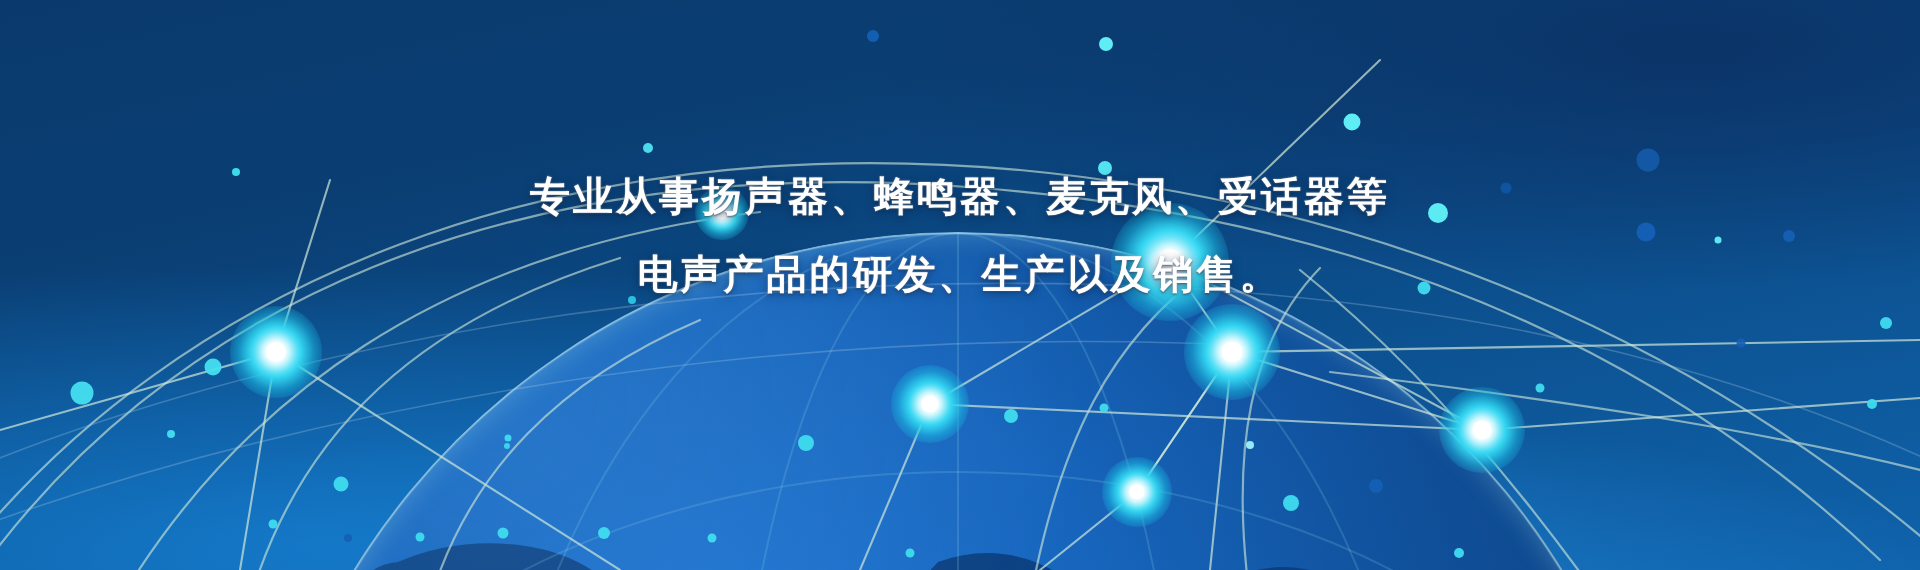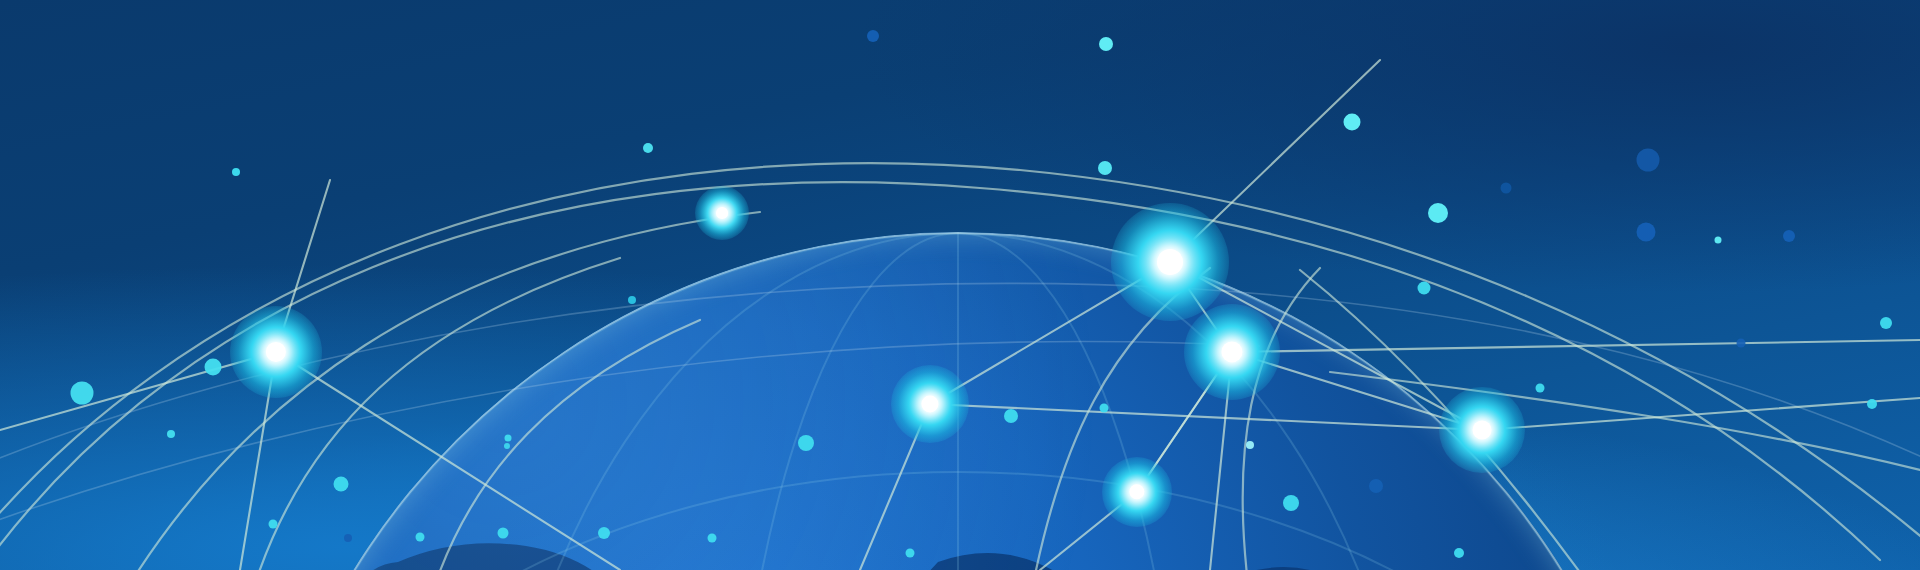--- a/index.html
+++ b/index.html
@@ -264,14 +264,18 @@
       <div class="dot" style="left: 1459px; top: 553px; width: 10px; height: 10px; background: rgb(63, 220, 239); opacity: 0.95;"></div>
       <div class="dot" style="left: 1376px; top: 486px; width: 14px; height: 14px; background: rgb(21, 96, 181); opacity: 0.9;"></div>
       <div class="dot" style="left: 1540px; top: 388px; width: 9px; height: 9px; background: rgb(63, 220, 239); opacity: 0.95;"></div>
       <div class="dot" style="left: 1872px; top: 404px; width: 10px; height: 10px; background: rgb(63, 220, 239); opacity: 0.95;"></div>
       <div class="dot" style="left: 1886px; top: 323px; width: 12px; height: 12px; background: rgb(63, 220, 239); opacity: 0.95;"></div>
       <div class="dot" style="left: 1741px; top: 343px; width: 9px; height: 9px; background: rgb(21, 96, 181); opacity: 0.9;"></div>
       <div class="dot" style="left: 1106px; top: 44px; width: 14px; height: 14px; background: rgb(98, 240, 247); opacity: 0.98;"></div>
       <div class="dot" style="left: 873px; top: 36px; width: 12px; height: 12px; background: rgb(21, 96, 181); opacity: 0.95;"></div>
     </div>
 
+  <div class="headline">
+    <span class="hl-line">专业从事扬声器、蜂鸣器、麦克风、受话器等</span>
+    <span class="hl-line">电声产品的研发、生产以及销售。</span>
+  </div>
 
 </div>
 
 </body></html>

